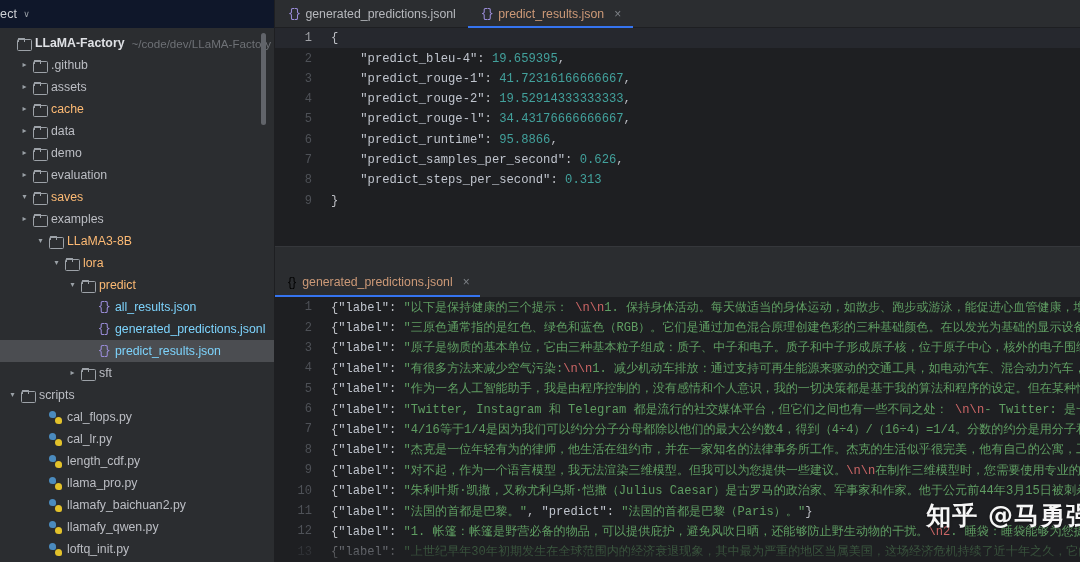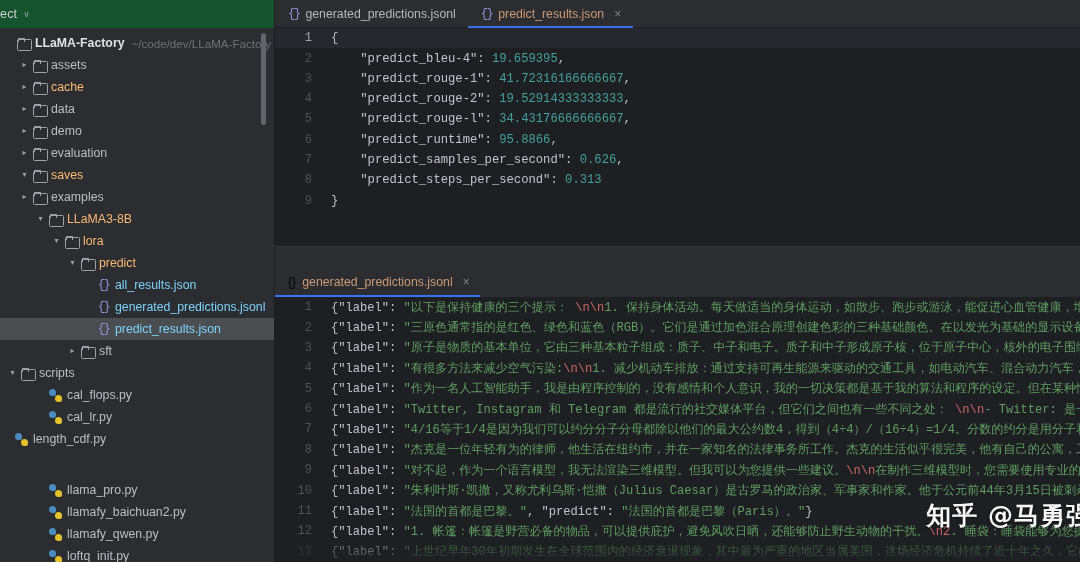--- a/index.html
+++ b/index.html
@@ -18,21 +18,21 @@
     position: relative;
     flex: 0 0 275px;
     overflow: hidden;
   }
   .project-header {
     height: 28px;
     display: flex; align-items: center;
     padding-left: 0px;
     color: #cfd2d6;
     font-size: 12.5px;
-    background: #14532d;
+    background: #0f172a;
   }
   .project-header .ph-label { margin-left: 0px; letter-spacing: .2px; }
   .chev-sm { margin-left: 6px; font-size: 9px; color: #9aa0a6; }
 
   .tree { padding-top: 4px; }
   .row {
     height: 22px;
     display: flex; align-items: center;
     font-size: 12.3px;
     color: #bcbec4;
@@ -194,20 +194,27 @@
 
       <div class="row" style="padding-left:2px">
         <span class="arrow empty"></span>
         <span class="ico">
             <span class="folder-ic"></span>
           </span>
         <span class="lbl bold">LLaMA-Factory</span>
         <span class="path-hint">~/code/dev/LLaMA-Factory</span>
       </div>
 
+    <div class="row" style="padding-left: 18px;">
+          <span class="arrow closed"></span>
+          <span class="ico">
+            <span class="folder-ic"></span>
+          </span>
+          <span class="lbl ">.github</span>
+        </div>
         <div class="row" style="padding-left: 18px;">
           <span class="arrow closed"></span>
           <span class="ico">
             <span class="folder-ic"></span>
           </span>
           <span class="lbl ">assets</span>
         </div>
         <div class="row" style="padding-left: 18px;">
           <span class="arrow closed"></span>
           <span class="ico">
@@ -313,31 +320,31 @@
         <div class="row" style="padding-left: 34px;">
           <span class="arrow empty"></span>
           <span class="ico">
             <span class="py-ic">
               <span class="b1"></span>
               <span class="b2"></span>
             </span>
           </span>
           <span class="lbl py">cal_lr.py</span>
         </div>
-        <div class="row" style="">
+        <div class="row" style="padding-left: 34px;">
           <span class="arrow empty"></span>
           <span class="ico">
             <span class="py-ic">
               <span class="b1"></span>
               <span class="b2"></span>
             </span>
           </span>
           <span class="lbl py">length_cdf.py</span>
         </div>
-        <div class="row" style="padding-left: 34px; margin-top: 29px;">
+        <div class="row" style="padding-left: 34px;">
           <span class="arrow empty"></span>
           <span class="ico">
             <span class="py-ic">
               <span class="b1"></span>
               <span class="b2"></span>
             </span>
           </span>
           <span class="lbl py">llama_pro.py</span>
         </div>
         <div class="row" style="padding-left: 34px;">

